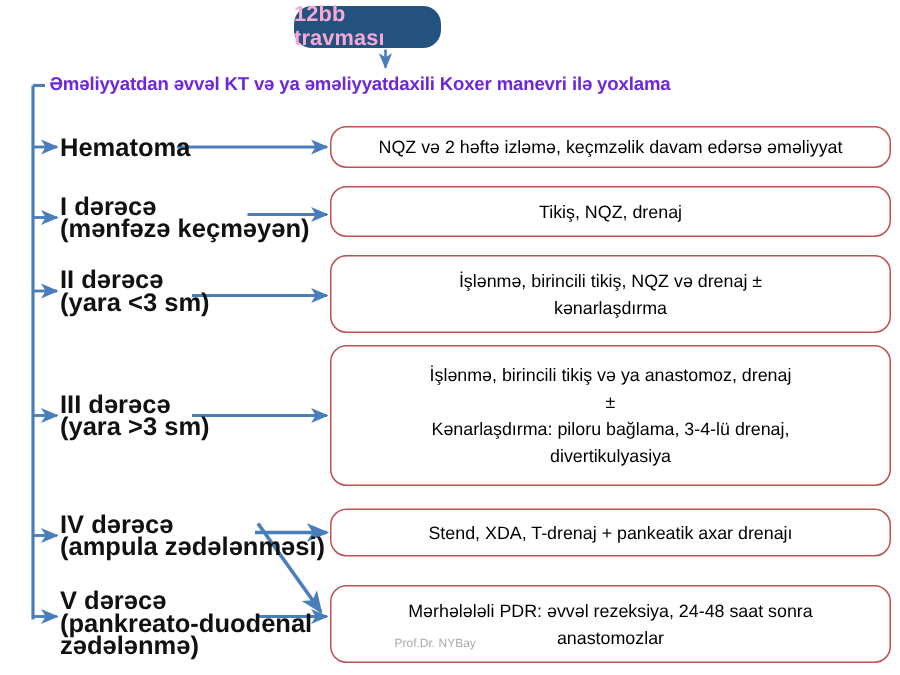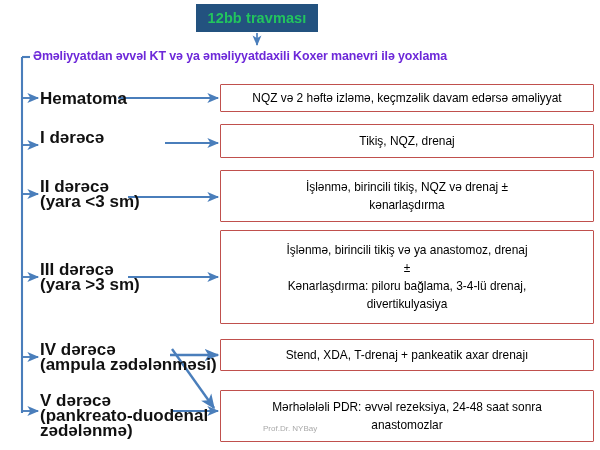--- a/index.html
+++ b/index.html
@@ -27,25 +27,25 @@
     width: 600px;
     height: 450px;
     pointer-events: none;
   }
 
   
   .header-pill {
     position: absolute;
     left: 196px;
     top: 4px;
-    width: 122px;
+    width: 98px;
     height: 28px;
     background: #23527f;
-    border-radius: 0;
-    color: #22c55e;
+    border-radius: 12px;
+    color: #f9a8d4;
     font-size: 14.5px;
     font-weight: bold;
     display: flex;
     align-items: center;
     justify-content: center;
     letter-spacing: 0.1px;
   }
 
   
   .subtitle {
@@ -69,21 +69,21 @@
     white-space: nowrap;
   }
   .grade-label .l2,
   .grade-label .l3 { display: block; }
 
   
   .outcome-box {
     position: absolute;
     box-sizing: border-box;
     border: 1.6px solid #c0504d;
-    border-radius: 1px;
+    border-radius: 11px;
     background: #ffffff;
     color: #000000;
     font-size: 11.9px;
     line-height: 18px;
     display: flex;
     align-items: center;
     justify-content: center;
     text-align: center;
     padding: 2px 8px;
   }
@@ -165,20 +165,21 @@
   <div class="header-pill">12bb travması</div>
 
   <div class="subtitle">Əməliyyatdan əvvəl KT və ya əməliyyatdaxili Koxer manevri ilə yoxlama</div>
 
   <div class="grade-label" style="left:40px; top:91px;">
     <span class="l1">Hematoma</span>
   </div>
 
   <div class="grade-label" style="left:40px; top:130px;">
     <span class="l1">I dərəcə</span>
+    <span class="l2">(mənfəzə keçməyən)</span>
   </div>
 
   <div class="grade-label" style="left:40px; top:179px;">
     <span class="l1">II dərəcə</span>
     <span class="l2">(yara &lt;3 sm)</span>
   </div>
 
   <div class="grade-label" style="left:40px; top:262px;">
     <span class="l1">III dərəcə</span>
     <span class="l2">(yara &gt;3 sm)</span>

